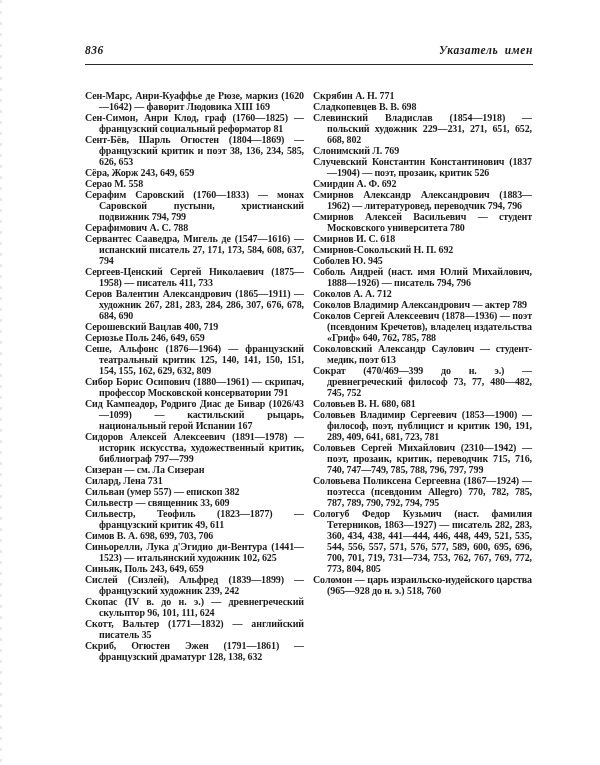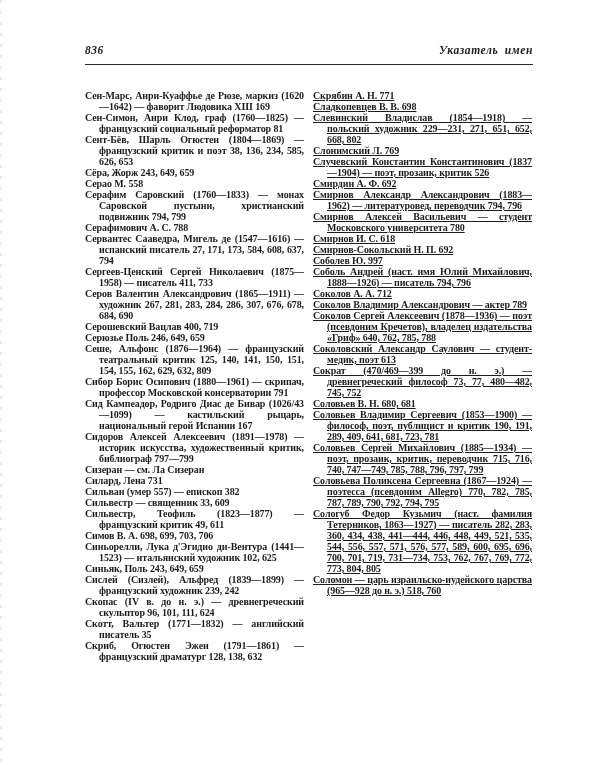--- a/index.html
+++ b/index.html
@@ -66,21 +66,21 @@
     border-top: 1.6px solid #2a2a2a;
     margin: 0;
   }
   .col {
     position: absolute;
     top: 82px;
     width: 219px;
     margin-top: 8px;
   }
   .col-left  { left: 85px; }
-  .col-right { left: 313px; text-decoration: underline; }
+  .col-right { left: 313px; }
   .entry {
     margin: 0;
     padding-left: 14px;
     text-indent: -14px;
     text-align: justify;
     font-size: 10px;
     line-height: 11px;
     font-weight: bold;
     letter-spacing: -0.1px;
   }
@@ -134,28 +134,28 @@
       <p class="entry">Скрябин А. Н. 771</p>
       <p class="entry">Сладкопевцев В. В. 698</p>
       <p class="entry">Слевинский Владислав (1854—1918) — польский художник 229—231, 271, 651, 652, 668, 802</p>
       <p class="entry">Слонимский Л. 769</p>
       <p class="entry">Случевский Константин Константинович (1837—1904) — поэт, прозаик, критик 526</p>
       <p class="entry">Смирдин А. Ф. 692</p>
       <p class="entry">Смирнов Александр Александрович (1883—1962) — литературовед, переводчик 794, 796</p>
       <p class="entry">Смирнов Алексей Васильевич — студент Московского университета 780</p>
       <p class="entry">Смирнов И. С. 618</p>
       <p class="entry">Смирнов-Сокольский Н. П. 692</p>
-      <p class="entry">Соболев Ю. 997</p>
+      <p class="entry">Соболев Ю. 945</p>
       <p class="entry">Соболь Андрей (наст. имя Юлий Михайлович, 1888—1926) — писатель 794, 796</p>
       <p class="entry">Соколов А. А. 712</p>
       <p class="entry">Соколов Владимир Александрович — актер 789</p>
       <p class="entry">Соколов Сергей Алексеевич (1878—1936) — поэт (псевдоним Кречетов), владелец издательства «Гриф» 640, 762, 785, 788</p>
       <p class="entry">Соколовский Александр Саулович — студент-медик, поэт 613</p>
       <p class="entry">Сократ (470/469—399 до н. э.) — древнегреческий философ 73, 77, 480—482, 745, 752</p>
       <p class="entry">Соловьев В. Н. 680, 681</p>
       <p class="entry">Соловьев Владимир Сергеевич (1853—1900) — философ, поэт, публицист и критик 190, 191, 289, 409, 641, 681, 723, 781</p>
-      <p class="entry">Соловьев Сергей Михайлович (1885—1934) — поэт, прозаик, критик, переводчик 715, 716, 740, 747—749, 785, 788, 796, 797, 799</p>
+      <p class="entry">Соловьев Сергей Михайлович (2310—1942) — поэт, прозаик, критик, переводчик 715, 716, 740, 747—749, 785, 788, 796, 797, 799</p>
       <p class="entry">Соловьева Поликсена Сергеевна (1867—1924) — поэтесса (псевдоним Allegro) 770, 782, 785, 787, 789, 790, 792, 794, 795</p>
       <p class="entry">Сологуб Федор Кузьмич (наст. фамилия Тетерников, 1863—1927) — писатель 282, 283, 360, 434, 438, 441—444, 446, 448, 449, 521, 535, 544, 556, 557, 571, 576, 577, 589, 600, 695, 696, 700, 701, 719, 731—734, 753, 762, 767, 769, 772, 773, 804, 805</p>
       <p class="entry">Соломон — царь израильско-иудейского царства (965—928 до н. э.) 518, 760</p>
     </div>
 
 </div>
 
 </body></html>

